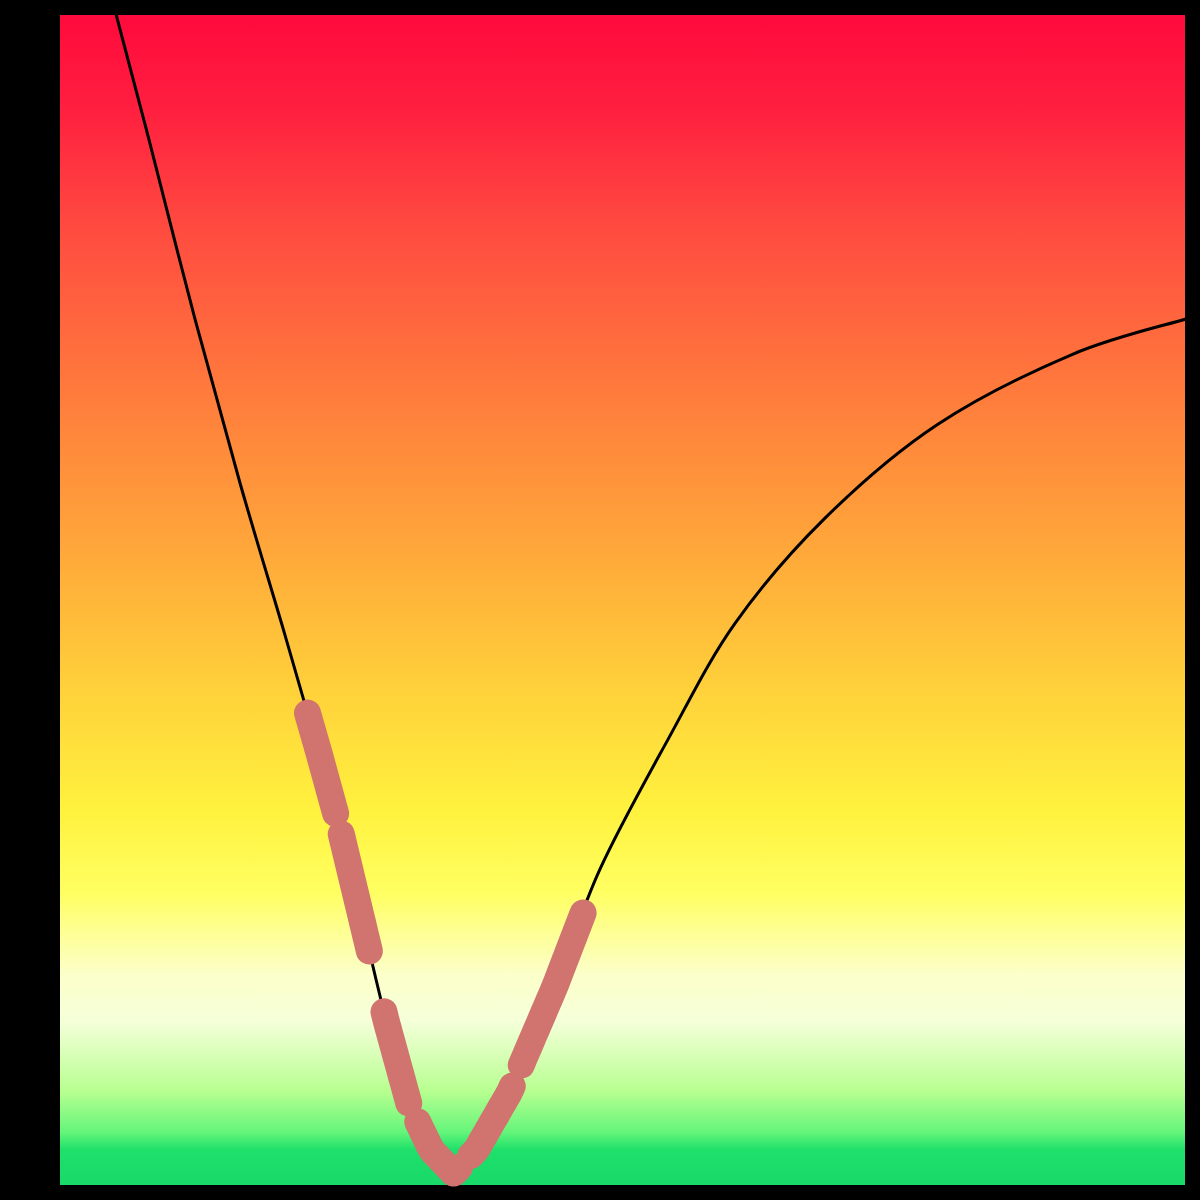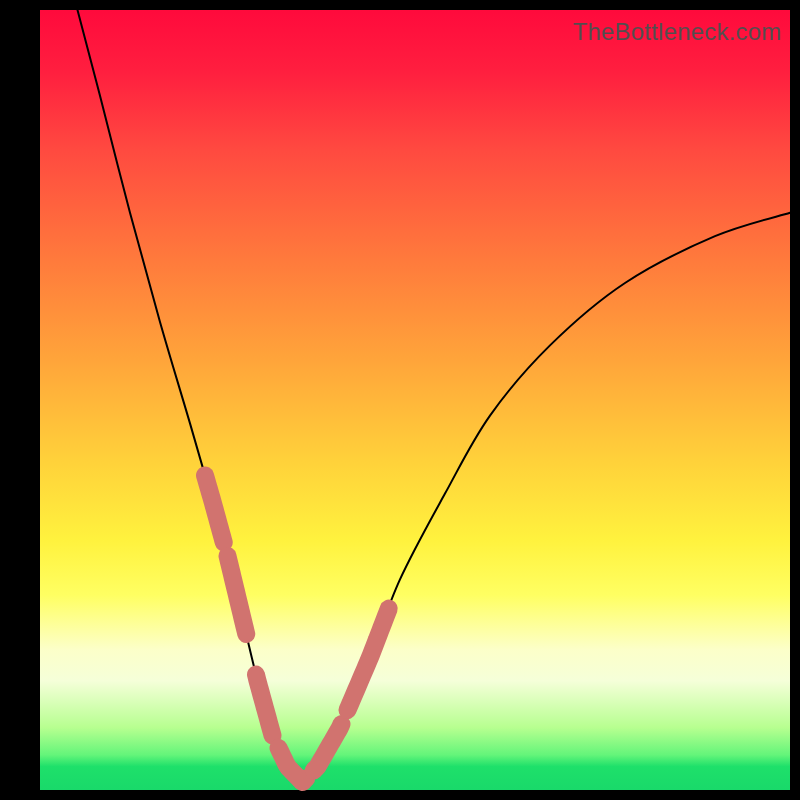--- a/index.html
+++ b/index.html
@@ -70,21 +70,20 @@
     stroke-width: 18;
     stroke-linecap: round;
   }
 </style>
 </head>
 <body>
 
 <div class="frame">
   <div class="plot-area">
 
-    <div class="watermark">TheBottleneck.com</div>
 
     <svg class="curve" viewBox="0 0 750 780" preserveAspectRatio="none">
       <path id="curve-thin" class="thin" d="M 37.5,0 C 41.25,14.299999999999992 51.25,51.999999999999964 60,85.79999999999995 C 68.75,119.59999999999994 80,165.09999999999994 90,202.79999999999995 C 100,240.49999999999997 110,276.9 120,312 C 130,347.1 141.25,383.50000000000006 150,413.40000000000003 C 158.75,443.3 166.25,469.29999999999995 172.5,491.4 C 178.75,513.5 182.5,526.5 187.5,546 C 192.5,565.5 197.5,587.6 202.5,608.4 C 207.5,629.1999999999999 212.49999999999997,651.3 217.49999999999997,670.8 C 222.49999999999997,690.3 227.5,711.0999999999999 232.5,725.4 C 237.5,739.7 242.5,748.8 247.5,756.6 C 252.5,764.4000000000001 257.5,772.2 262.5,772.2 C 267.5,772.2 271.25,765.7 277.5,756.6 C 283.75,747.5 291.25,735.8000000000001 300,717.6 C 308.75,699.4 320,672.1 330,647.4 C 340,622.6999999999999 347.5,596.6999999999999 360,569.4 C 372.5,542.1 390,510.90000000000003 405,483.6 C 420,456.3 432.5,430.3 450,405.6 C 467.5,380.90000000000003 487.50000000000006,357.50000000000006 510.00000000000006,335.40000000000003 C 532.5,313.3 557.5,291.2 585,273 C 612.5,254.8 647.5,237.90000000000006 675,226.20000000000005 C 702.5,214.50000000000003 737.5,206.69999999999996 750,202.79999999999995"></path>
       <g id="thick-group">
           <path class="thick" d="M 165,465.4 C 165.22321428571428,466.1738095238095 165.89285714285714,468.4952380952381 166.33928571428572,470.04285714285714 C 166.7857142857143,471.5904761904762 167.2321428571429,473.1380952380953 167.67857142857144,474.6857142857143 C 168.125,476.23333333333335 168.57142857142856,477.78095238095233 169.01785714285714,479.32857142857137 C 169.46428571428572,480.8761904761904 169.91071428571428,482.42380952380955 170.35714285714286,483.9714285714286 C 170.80357142857144,485.5190476190476 171.24999999999997,487.05119047619047 171.69642857142856,488.6142857142857 C 172.14285714285714,490.17738095238093 172.58928571428572,491.7482142857143 173.0357142857143,493.35 C 173.4821428571429,494.95178571428573 173.92857142857144,496.59999999999997 174.375,498.22499999999997 C 174.82142857142856,499.84999999999997 175.2678571428571,501.4749999999999 175.7142857142857,503.0999999999999 C 176.16071428571428,504.7249999999999 176.60714285714283,506.35 177.05357142857142,507.975 C 177.5,509.6 177.94642857142856,511.2249999999999 178.39285714285714,512.8499999999999 C 178.83928571428572,514.4749999999999 179.28571428571428,516.1 179.73214285714286,517.725 C 180.17857142857144,519.35 180.625,520.9749999999999 181.07142857142858,522.5999999999999 C 181.51785714285717,524.2249999999999 181.96428571428572,525.85 182.41071428571428,527.475 C 182.85714285714283,529.1 183.52678571428572,531.5375 183.75,532.35"></path>
           <path class="thick" d="M 187.5,546 C 187.72321428571428,546.9285714285714 188.39285714285717,549.7142857142857 188.83928571428572,551.5714285714286 C 189.28571428571428,553.4285714285714 189.73214285714283,555.2857142857142 190.17857142857142,557.1428571428571 C 190.625,559 191.07142857142856,560.8571428571428 191.51785714285714,562.7142857142857 C 191.96428571428572,564.5714285714286 192.41071428571433,566.4285714285714 192.8571428571429,568.2857142857143 C 193.30357142857144,570.1428571428572 193.75,572 194.19642857142856,573.8571428571429 C 194.6428571428571,575.7142857142858 195.08928571428572,577.5714285714287 195.5357142857143,579.4285714285716 C 195.9821428571429,581.2857142857144 196.42857142857144,583.1428571428571 196.875,585 C 197.32142857142856,586.8571428571429 197.76785714285717,588.7142857142857 198.21428571428572,590.5714285714286 C 198.66071428571428,592.4285714285714 199.10714285714283,594.2857142857142 199.55357142857142,596.1428571428571 C 200,598 200.44642857142856,599.8571428571428 200.89285714285714,601.7142857142857 C 201.33928571428572,603.5714285714286 201.78571428571428,605.4285714285714 202.23214285714283,607.2857142857143 C 202.6785714285714,609.1428571428572 203.12499999999997,611 203.57142857142856,612.8571428571429 C 204.01785714285714,614.7142857142858 204.46428571428572,616.5714285714286 204.9107142857143,618.4285714285714 C 205.3571428571429,620.2857142857143 206.02678571428575,623.0714285714286 206.25000000000003,624"></path>
           <path class="thick" d="M 216.00000000000003,664.5600000000001 C 216.1964285714286,665.3771428571429 216.7857142857143,667.9028571428573 217.17857142857144,669.4628571428573 C 217.57142857142858,671.0228571428572 217.96428571428572,672.4621428571428 218.35714285714286,673.92 C 218.75,675.3778571428571 219.14285714285714,676.78 219.53571428571428,678.21 C 219.92857142857142,679.6400000000001 220.3214285714286,681.07 220.71428571428575,682.5 C 221.1071428571429,683.93 221.50000000000003,685.3599999999999 221.89285714285717,686.79 C 222.2857142857143,688.22 222.67857142857144,689.6500000000001 223.07142857142858,691.08 C 223.46428571428572,692.51 223.85714285714286,693.94 224.25,695.37 C 224.64285714285714,696.8 225.03571428571428,698.23 225.42857142857142,699.66 C 225.82142857142856,701.0899999999999 226.21428571428572,702.52 226.60714285714286,703.95 C 227,705.3800000000001 227.39285714285714,706.8100000000001 227.78571428571428,708.24 C 228.17857142857142,709.67 228.57142857142856,711.0999999999999 228.9642857142857,712.53 C 229.35714285714283,713.96 229.75000000000003,715.3900000000001 230.14285714285717,716.82 C 230.5357142857143,718.25 230.92857142857144,719.6800000000001 231.32142857142858,721.11 C 231.71428571428572,722.54 232.30357142857144,724.685 232.5,725.4"></path>
           <path class="thick" d="M 238.5,737.88 C 238.83035714285714,738.5671428571429 239.8214285714286,740.6285714285715 240.4821428571429,742.0028571428572 C 241.14285714285717,743.377142857143 241.80357142857144,744.7514285714285 242.46428571428572,746.1257142857143 C 243.125,747.5 243.78571428571428,748.8742857142856 244.44642857142856,750.2485714285714 C 245.10714285714283,751.6228571428571 245.76785714285717,753.1550000000001 246.42857142857147,754.3714285714286 C 247.08928571428578,755.5878571428572 247.75000000000003,756.6742857142857 248.4107142857143,757.5471428571428 C 249.07142857142858,758.42 249.73214285714286,758.9214285714286 250.39285714285714,759.6085714285714 C 251.05357142857142,760.2957142857142 251.7142857142857,760.9828571428571 252.37499999999997,761.67 C 253.03571428571425,762.3571428571428 253.69642857142856,763.0442857142857 254.35714285714286,763.7314285714285 C 255.01785714285717,764.4185714285713 255.67857142857144,765.1057142857144 256.3392857142857,765.7928571428572 C 257,766.48 257.6607142857143,767.167142857143 258.32142857142856,767.8542857142858 C 258.98214285714283,768.5414285714286 259.6428571428571,769.2285714285715 260.3035714285714,769.9157142857143 C 260.96428571428567,770.6028571428571 261.62500000000006,771.9028571428572 262.28571428571433,771.9771428571429 C 262.9464285714286,772.0514285714286 263.6071428571429,770.9742857142857 264.26785714285717,770.3614285714285 C 264.92857142857144,769.7485714285714 265.9196428571429,768.6435714285714 266.25,768.3"></path>
           <path class="thick" d="M 273.75,760.5 C 274.0803571428571,760.1564285714286 275.07142857142856,759.1504761904762 275.73214285714283,758.4385714285714 C 276.3928571428571,757.7266666666667 277.05357142857144,757.1695238095238 277.7142857142857,756.2285714285714 C 278.375,755.287619047619 279.0357142857143,753.9380952380952 279.69642857142856,752.7928571428571 C 280.35714285714283,751.647619047619 281.01785714285717,750.5023809523809 281.67857142857144,749.3571428571429 C 282.3392857142857,748.2119047619049 283,747.0666666666667 283.6607142857143,745.9214285714286 C 284.32142857142856,744.7761904761904 284.9821428571429,743.6309523809524 285.64285714285717,742.4857142857143 C 286.30357142857144,741.3404761904761 286.9642857142857,740.195238095238 287.625,739.05 C 288.2857142857143,737.9047619047619 288.94642857142856,736.7595238095239 289.60714285714283,735.6142857142858 C 290.2678571428571,734.4690476190476 290.9285714285715,733.3238095238095 291.5892857142858,732.1785714285713 C 292.25000000000006,731.0333333333332 292.91071428571433,729.8880952380953 293.5714285714286,728.7428571428571 C 294.2321428571429,727.597619047619 294.89285714285717,726.452380952381 295.55357142857144,725.3071428571428 C 296.2142857142857,724.1619047619047 296.875,723.0166666666668 297.5357142857143,721.8714285714286 C 298.19642857142856,720.7261904761905 298.8571428571429,719.732619047619 299.51785714285717,718.4357142857142 C 300.17857142857144,717.1388095238094 301.1696428571429,714.8142857142857 301.5,714.0899999999999"></path>
           <path class="thick" d="M 307.5,700.05 C 307.99107142857144,698.9008928571428 309.4642857142858,695.4535714285714 310.4464285714286,693.1553571428572 C 311.42857142857144,690.8571428571429 312.41071428571433,688.5589285714286 313.39285714285717,686.2607142857144 C 314.375,683.9625000000001 315.3571428571429,681.6642857142857 316.3392857142857,679.3660714285714 C 317.32142857142856,677.0678571428572 318.30357142857144,674.7696428571429 319.2857142857143,672.4714285714286 C 320.2678571428571,670.1732142857144 321.25000000000006,667.875 322.2321428571429,665.5767857142857 C 323.2142857142857,663.2785714285715 324.19642857142856,660.9803571428572 325.1785714285714,658.6821428571429 C 326.1607142857142,656.3839285714287 327.1428571428571,654.1321428571429 328.125,651.7875 C 329.1071428571429,649.4428571428572 330.0892857142858,647.086607142857 331.0714285714286,644.6142857142856 C 332.05357142857144,642.1419642857143 333.0357142857143,639.5071428571429 334.0178571428571,636.9535714285714 C 334.99999999999994,634.4 335.9821428571429,631.8464285714285 336.9642857142857,629.2928571428571 C 337.94642857142856,626.7392857142856 338.92857142857144,624.1857142857143 339.9107142857143,621.6321428571429 C 340.8928571428571,619.0785714285714 341.875,616.525 342.85714285714283,613.9714285714285 C 343.83928571428567,611.4178571428571 344.82142857142856,608.8642857142858 345.8035714285714,606.3107142857143 C 346.7857142857142,603.7571428571429 348.25892857142856,599.9267857142856 348.75,598.65"></path>

